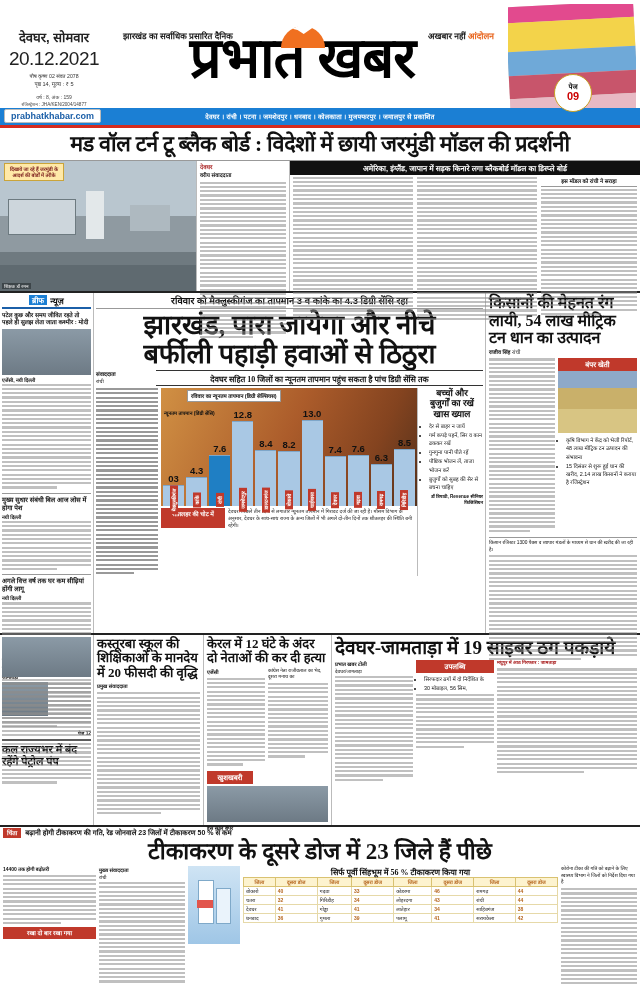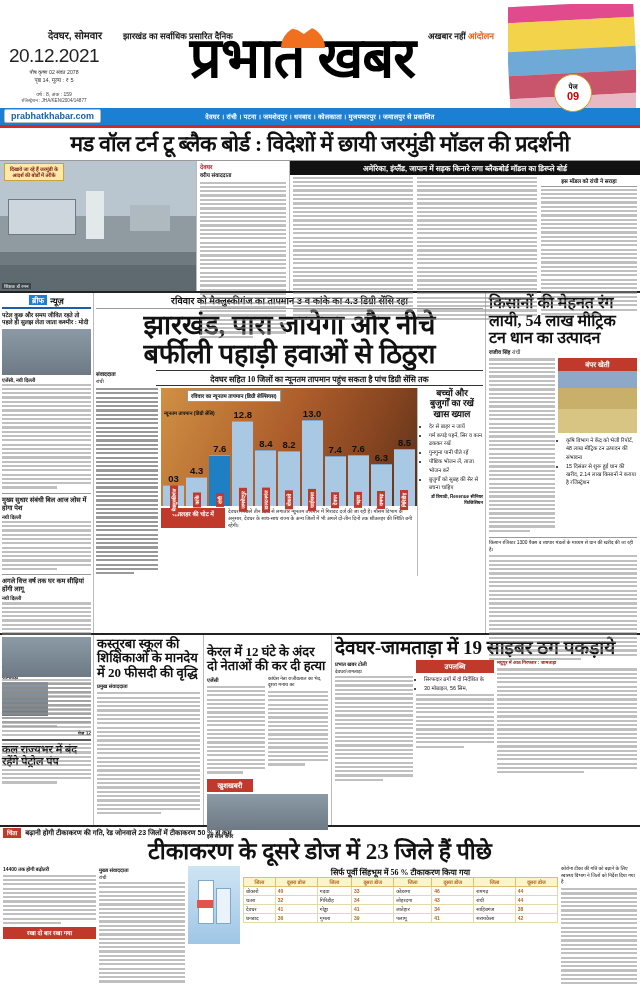--- a/index.html
+++ b/index.html
@@ -2,21 +2,21 @@
 <html><head>
 <meta charset="utf-8">
 <style>
   html,body{margin:0;padding:0;background:#fff;}
   body{width:640px;height:985px;font-family:"Liberation Sans",sans-serif;color:#111;overflow:hidden;position:relative;}
   .page{width:640px;height:985px;position:relative;background:#fff;box-sizing:border-box;}
 
   
   .masthead{position:relative;height:108px;border-bottom:0;}
   .mh-left{position:absolute;left:6px;top:30px;width:96px;text-align:center;line-height:1.25;}
-  .mh-place{font-size:10px;font-weight:bold;color:#222;text-align:right;}
+  .mh-place{font-size:13px;font-weight:bold;color:#222;}
   .mh-date{font-size:19px;font-weight:normal;color:#222;letter-spacing:-.5px;margin-top:1px;}
   .mh-sub{font-size:5.2px;color:#333;margin-top:2px;}
   .mh-sub2{font-size:5.6px;color:#333;margin-top:1px;}
   .mh-vol{font-size:5px;color:#444;margin-top:7px;}
   .mh-reg{font-size:4.6px;color:#444;margin-top:1px;}
 
   .mh-center{position:absolute;left:105px;top:14px;width:395px;text-align:center;}
   .mh-tag{font-size:8.5px;font-weight:bold;color:#1a1a1a;position:absolute;left:18px;top:16px;}
   .mh-slogan{font-size:8.5px;font-weight:bold;color:#1a1a1a;position:absolute;right:6px;top:16px;}
   .mh-slogan .o{color:#e8641c;}
@@ -743,21 +743,21 @@
           <i></i>
           <i></i>
           <i></i>
           <i></i>
           <i></i>
           <i></i>
           <i class="s"></i>
       </div>
     </div>
 
-    <div class="sep-v" style="width:128px;padding:10px 3px;box-sizing:border-box;">
+    <div class="sep-v" style="width:128px;padding:2px 3px;box-sizing:border-box;">
       <div class="sec-head">
         <div>केरल में 12 घंटे के अंदर</div>
         <div>दो नेताओं की कर दी हत्या</div>
       </div>
       <div class="row" style="margin-top:2px;">
         <div style="width:58px;">
           <div style="font-size:5.2px;font-weight:bold;">एजेंसी</div>
           <div class="tx" style="margin-top:2px;">
             <i></i>
               <i></i>

